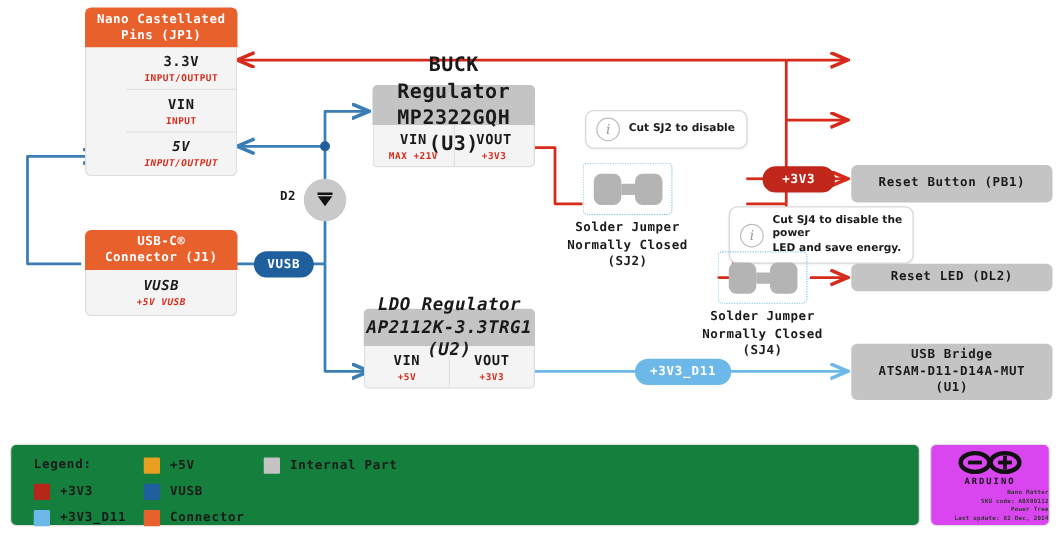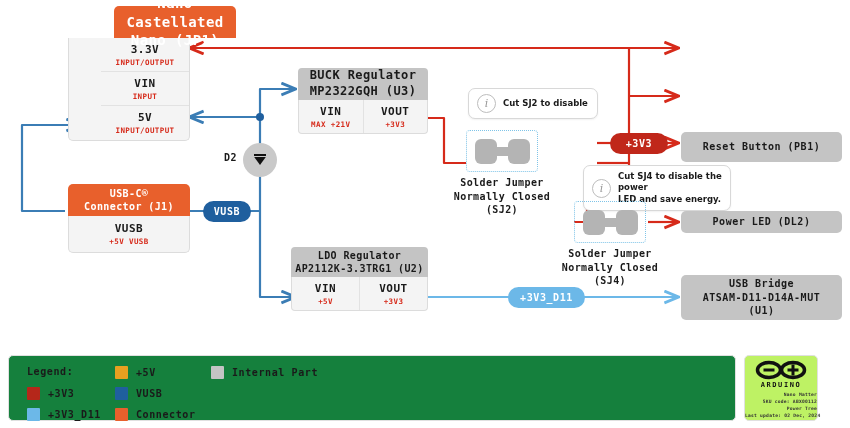--- a/index.html
+++ b/index.html
@@ -23,21 +23,21 @@
   }
   .blk .body{
     box-sizing:border-box;width:100%;
     background:#f4f4f4;border:1px solid #dcdcdc;border-top:none;
   }
   .pinrow{
     box-sizing:border-box;width:100%;
     display:flex;flex-direction:column;align-items:center;justify-content:center;
     border-bottom:1px solid #e2e2e2;
   }
-  .pinrow:last-child{border-bottom:none;}
+  .pinrow:last-child{border-bottom:none;font-style:italic;}
   .pin-name{color:#1a1a1a;font-weight:bold;font-size:11px;letter-spacing:.5px;}
   .pin-sub{color:#d62a1a;font-weight:bold;font-size:7.5px;letter-spacing:.4px;margin-top:2px;}
 
   
   .connector .hdr{background:#e8602c;}
 
   
   .reg .hdr{background:#c4c4c4;color:#1a1a1a;}
   .reg .body{display:flex;flex-direction:row;background:#f4f4f4;}
   .reg .col{flex:1;display:flex;flex-direction:column;align-items:center;justify-content:center;}
@@ -107,22 +107,22 @@
   #legend{
     position:absolute;left:8px;top:355px;width:728px;height:66px;
     box-sizing:border-box;background:#15803d;border:1px solid #e0e0e0;border-radius:5px;
   }
   .lg-item{position:absolute;display:flex;align-items:center;gap:8px;}
   .sw{width:13px;height:13px;border-radius:1px;}
   .lg-t{font-size:10px;font-weight:bold;color:#1a1a1a;letter-spacing:.6px;white-space:nowrap;}
 
   
   #footer{
-    position:absolute;left:744px;top:355px;width:74px;height:66px;
-    box-sizing:border-box;background:#bef264;border:1px solid #e0e0e0;border-radius:5px;
+    position:absolute;left:744px;top:355px;width:96px;height:66px;
+    box-sizing:border-box;background:#d946ef;border:1px solid #e0e0e0;border-radius:5px;
     padding:4px 0;
   }
   #ard-logo{display:flex;flex-direction:column;align-items:center;}
   .ard-word{font-size:7px;font-weight:bold;letter-spacing:1.6px;color:#111;margin-top:1px;}
   .meta{margin-top:3px;text-align:right;}
   .meta div{font-size:4.6px;font-weight:bold;color:#333;letter-spacing:.25px;line-height:1.5;white-space:nowrap;}
 </style>
 </head>
 <body>
 
@@ -176,23 +176,23 @@
       <path d="M629,193 L587,193 L587,222 L574,222" stroke="#d62a1a" stroke-width="2.2"></path>
 
       <path d="M648,222 L678,222" stroke="#d62a1a" stroke-width="2.2" marker-end="url(#ar-red)"></path>
 
       <path d="M428,297 L510,297" stroke="#6cb8e8" stroke-width="2.2"></path>
       <path d="M583,297 L678,297" stroke="#6cb8e8" stroke-width="2.2" marker-end="url(#ar-lblue)"></path>
     </g>
   </svg>
 
   <div class="blk connector" style="left:68px;top:6px;width:122px;">
-    <div class="hdr" style="height:32px;font-size:14px;line-height:1.35;border-radius:5px 5px 0 0;margin-left:46px;">
+    <div class="hdr" style="height:32px;font-size:10px;line-height:1.35;border-radius:5px 5px 0 0;">
       <span>Nano Castellated</span>
-      <span>Nano (JP1)</span>
+      <span>Pins (JP1)</span>
     </div>
     <div class="body" style="border-radius:0 0 5px 5px;padding-left:32px;">
       <div class="pinrow" style="height:34px;">
         <span class="pin-name">3.3V</span>
         <span class="pin-sub">INPUT/OUTPUT</span>
       </div>
       <div class="pinrow" style="height:34px;">
         <span class="pin-name">VIN</span>
         <span class="pin-sub">INPUT</span>
       </div>
@@ -218,38 +218,38 @@
 
   <div class="diode-lbl" style="left:224px;top:152px;">D2</div>
   <div class="diode" style="left:243px;top:143px;">
     <svg width="18" height="18" viewBox="0 0 18 18">
       <rect x="3" y="3" width="12" height="2" fill="#111"></rect>
       <path d="M9,14 L3.2,6 L14.8,6 Z" fill="#111"></path>
     </svg>
   </div>
 
   <div class="blk reg" style="left:298px;top:68px;width:130px;">
-    <div class="hdr" style="height:32px;font-size:12px;line-height:1.3;border-radius:4px 4px 0 0;text-align:center;">
+    <div class="hdr" style="height:32px;font-size:16px;line-height:1.3;border-radius:4px 4px 0 0;text-align:center;">
       <span>BUCK Regulator</span>
       <span>MP2322GQH (U3)</span>
     </div>
     <div class="body" style="height:34px;border-radius:0 0 4px 4px;">
       <div class="col">
         <span class="pin-name">VIN</span>
         <span class="pin-sub">MAX +21V</span>
       </div>
       <div class="col">
         <span class="pin-name">VOUT</span>
         <span class="pin-sub">+3V3</span>
       </div>
     </div>
   </div>
 
   <div class="blk reg" style="left:291px;top:247px;width:137px;">
-    <div class="hdr" style="height:30px;font-size:10px;line-height:1.3;border-radius:4px 4px 0 0;">
+    <div class="hdr" style="height:30px;font-size:14px;line-height:1.3;border-radius:4px 4px 0 0;font-style:italic;">
       <span>LDO Regulator</span>
       <span>AP2112K-3.3TRG1 (U2)</span>
     </div>
     <div class="body" style="height:34px;border-radius:0 0 4px 4px;">
       <div class="col">
         <span class="pin-name">VIN</span>
         <span class="pin-sub">+5V</span>
       </div>
       <div class="col">
         <span class="pin-name">VOUT</span>
@@ -309,21 +309,21 @@
     <span>+3V3_D11</span>
   </div>
 
 
 
   <div class="part" style="left:681px;top:132px;width:161px;height:30px;">
     <span>Reset Button (PB1)</span>
   </div>
 
   <div class="part" style="left:681px;top:211px;width:161px;height:22px;">
-    <span>Power LED (DL2)</span>
+    <span>Reset LED (DL2)</span>
   </div>
 
   <div class="part" style="left:681px;top:275px;width:161px;height:45px;">
     <span>USB Bridge</span>
     <span>ATSAM-D11-D14A-MUT</span>
     <span>(U1)</span>
   </div>
 
   <div id="legend">
     <div class="lg-item" style="left:18px;top:10px;">

